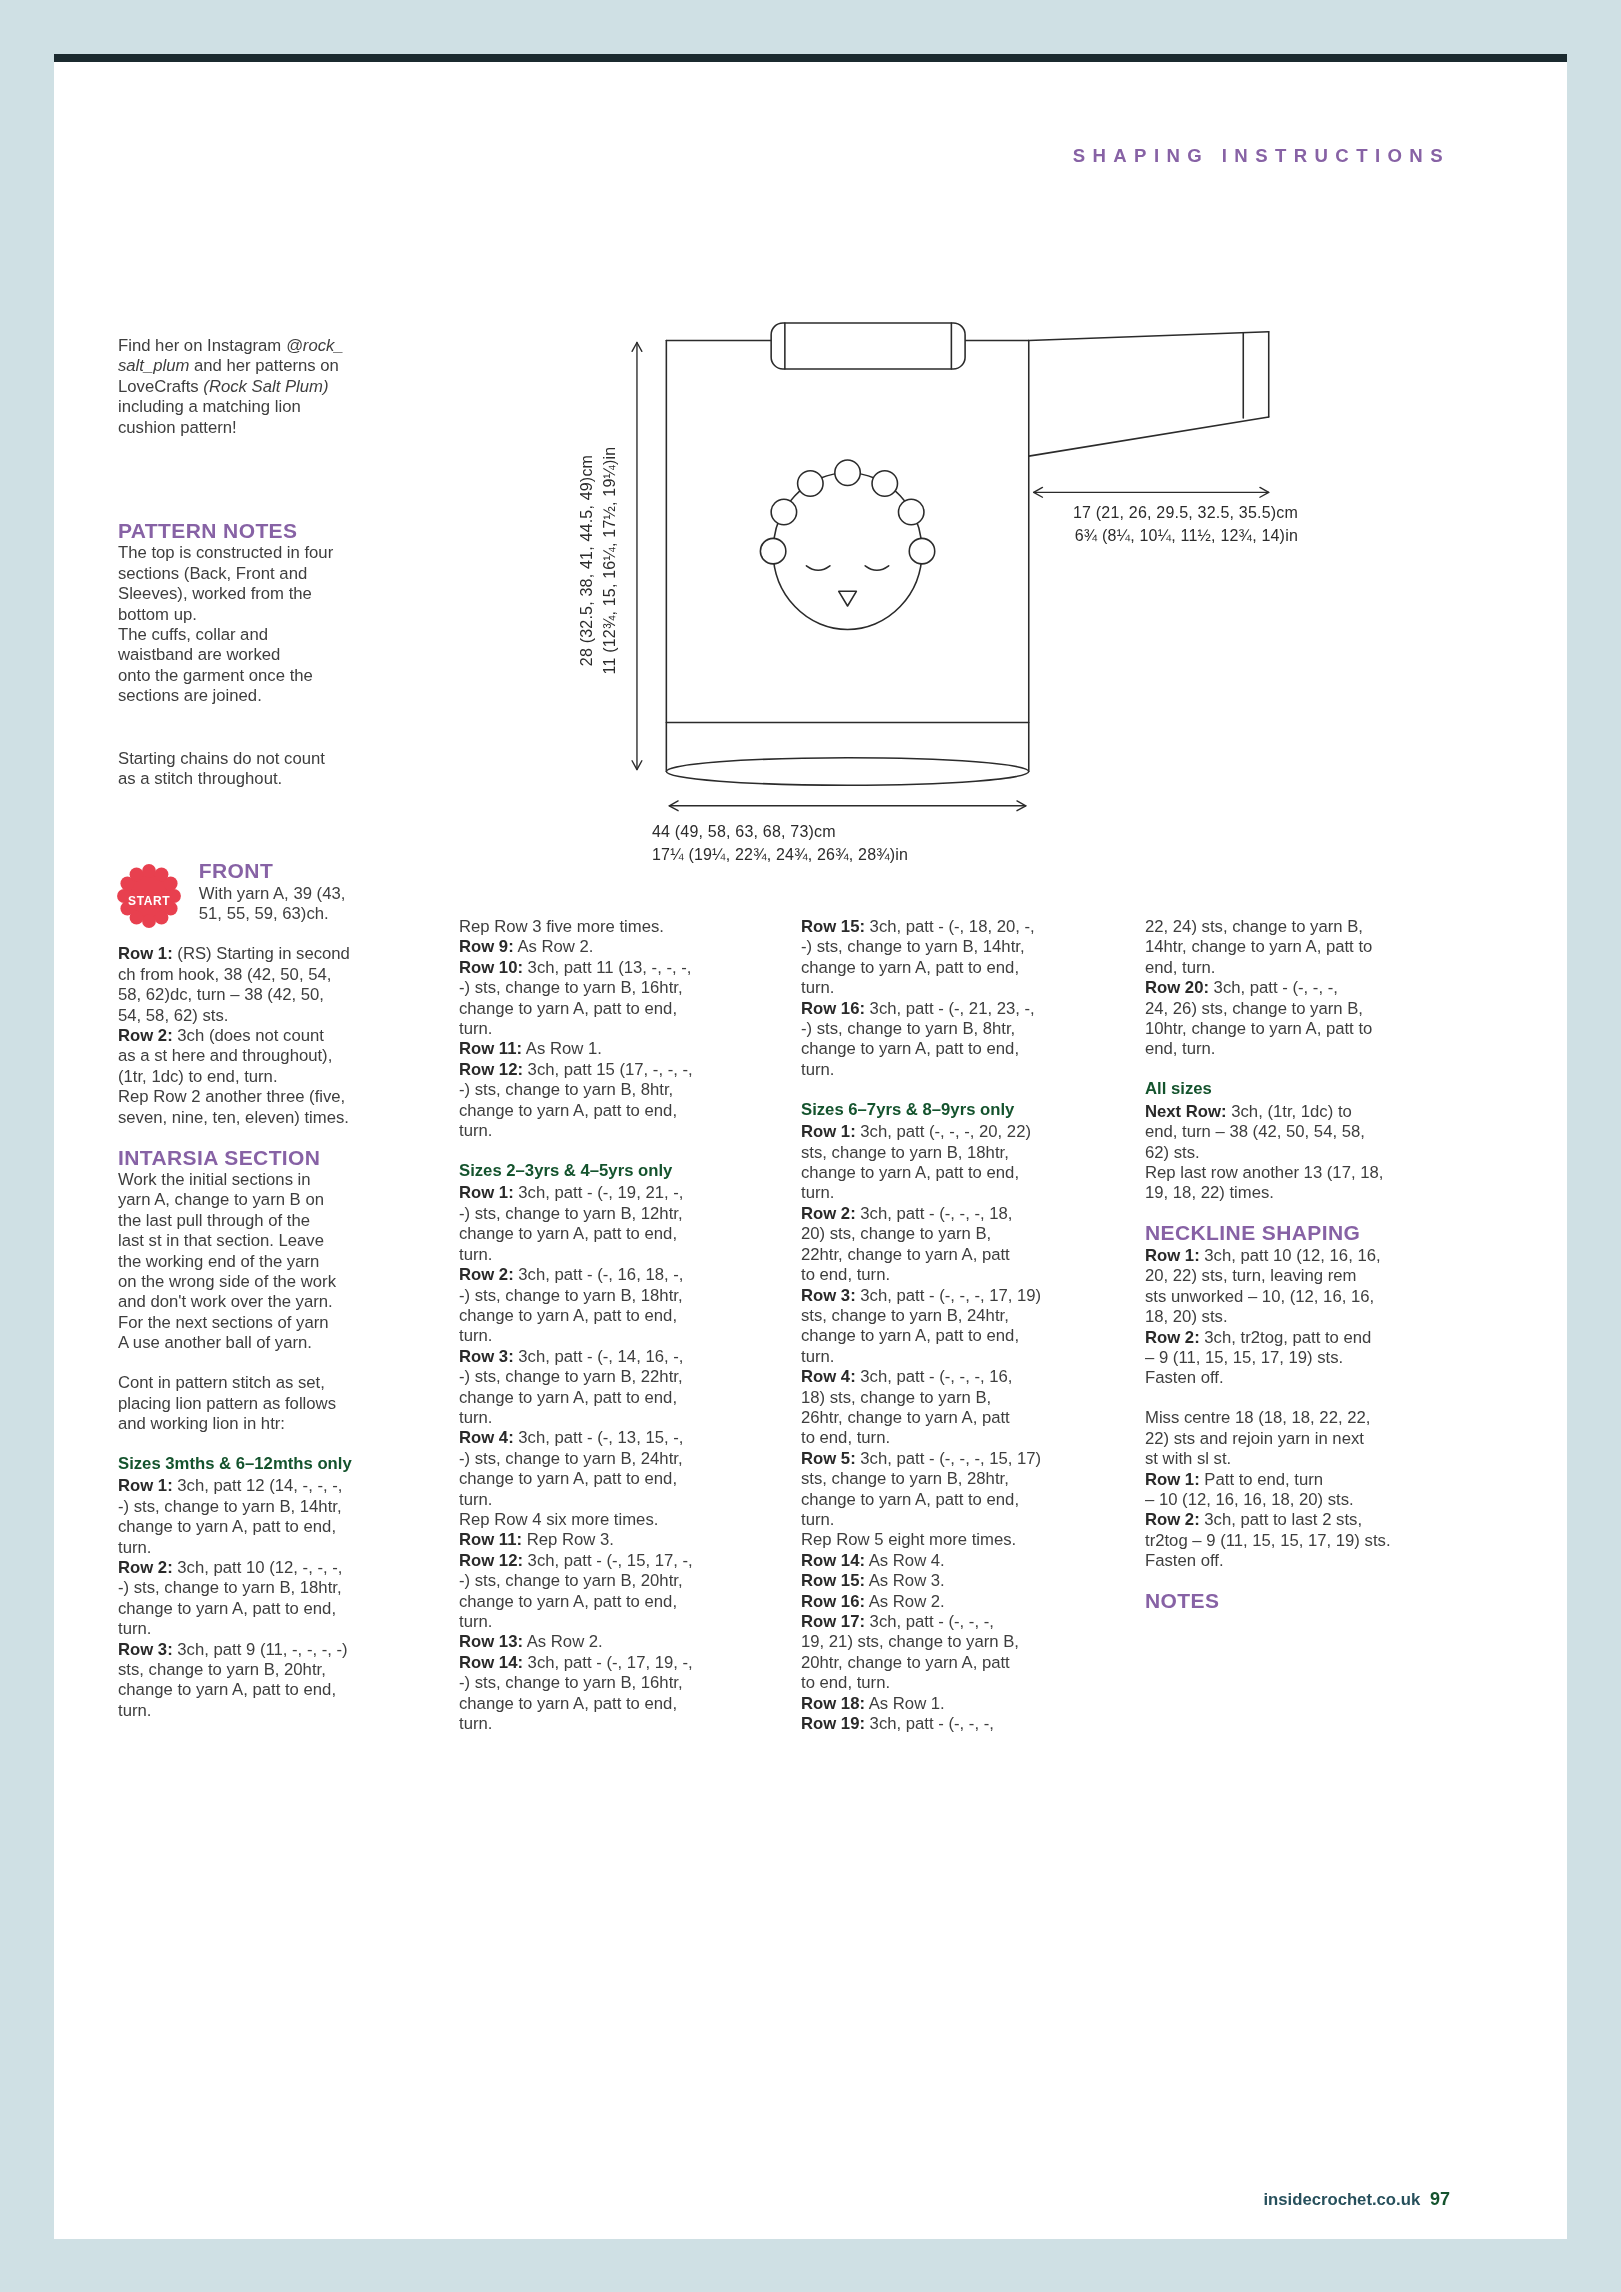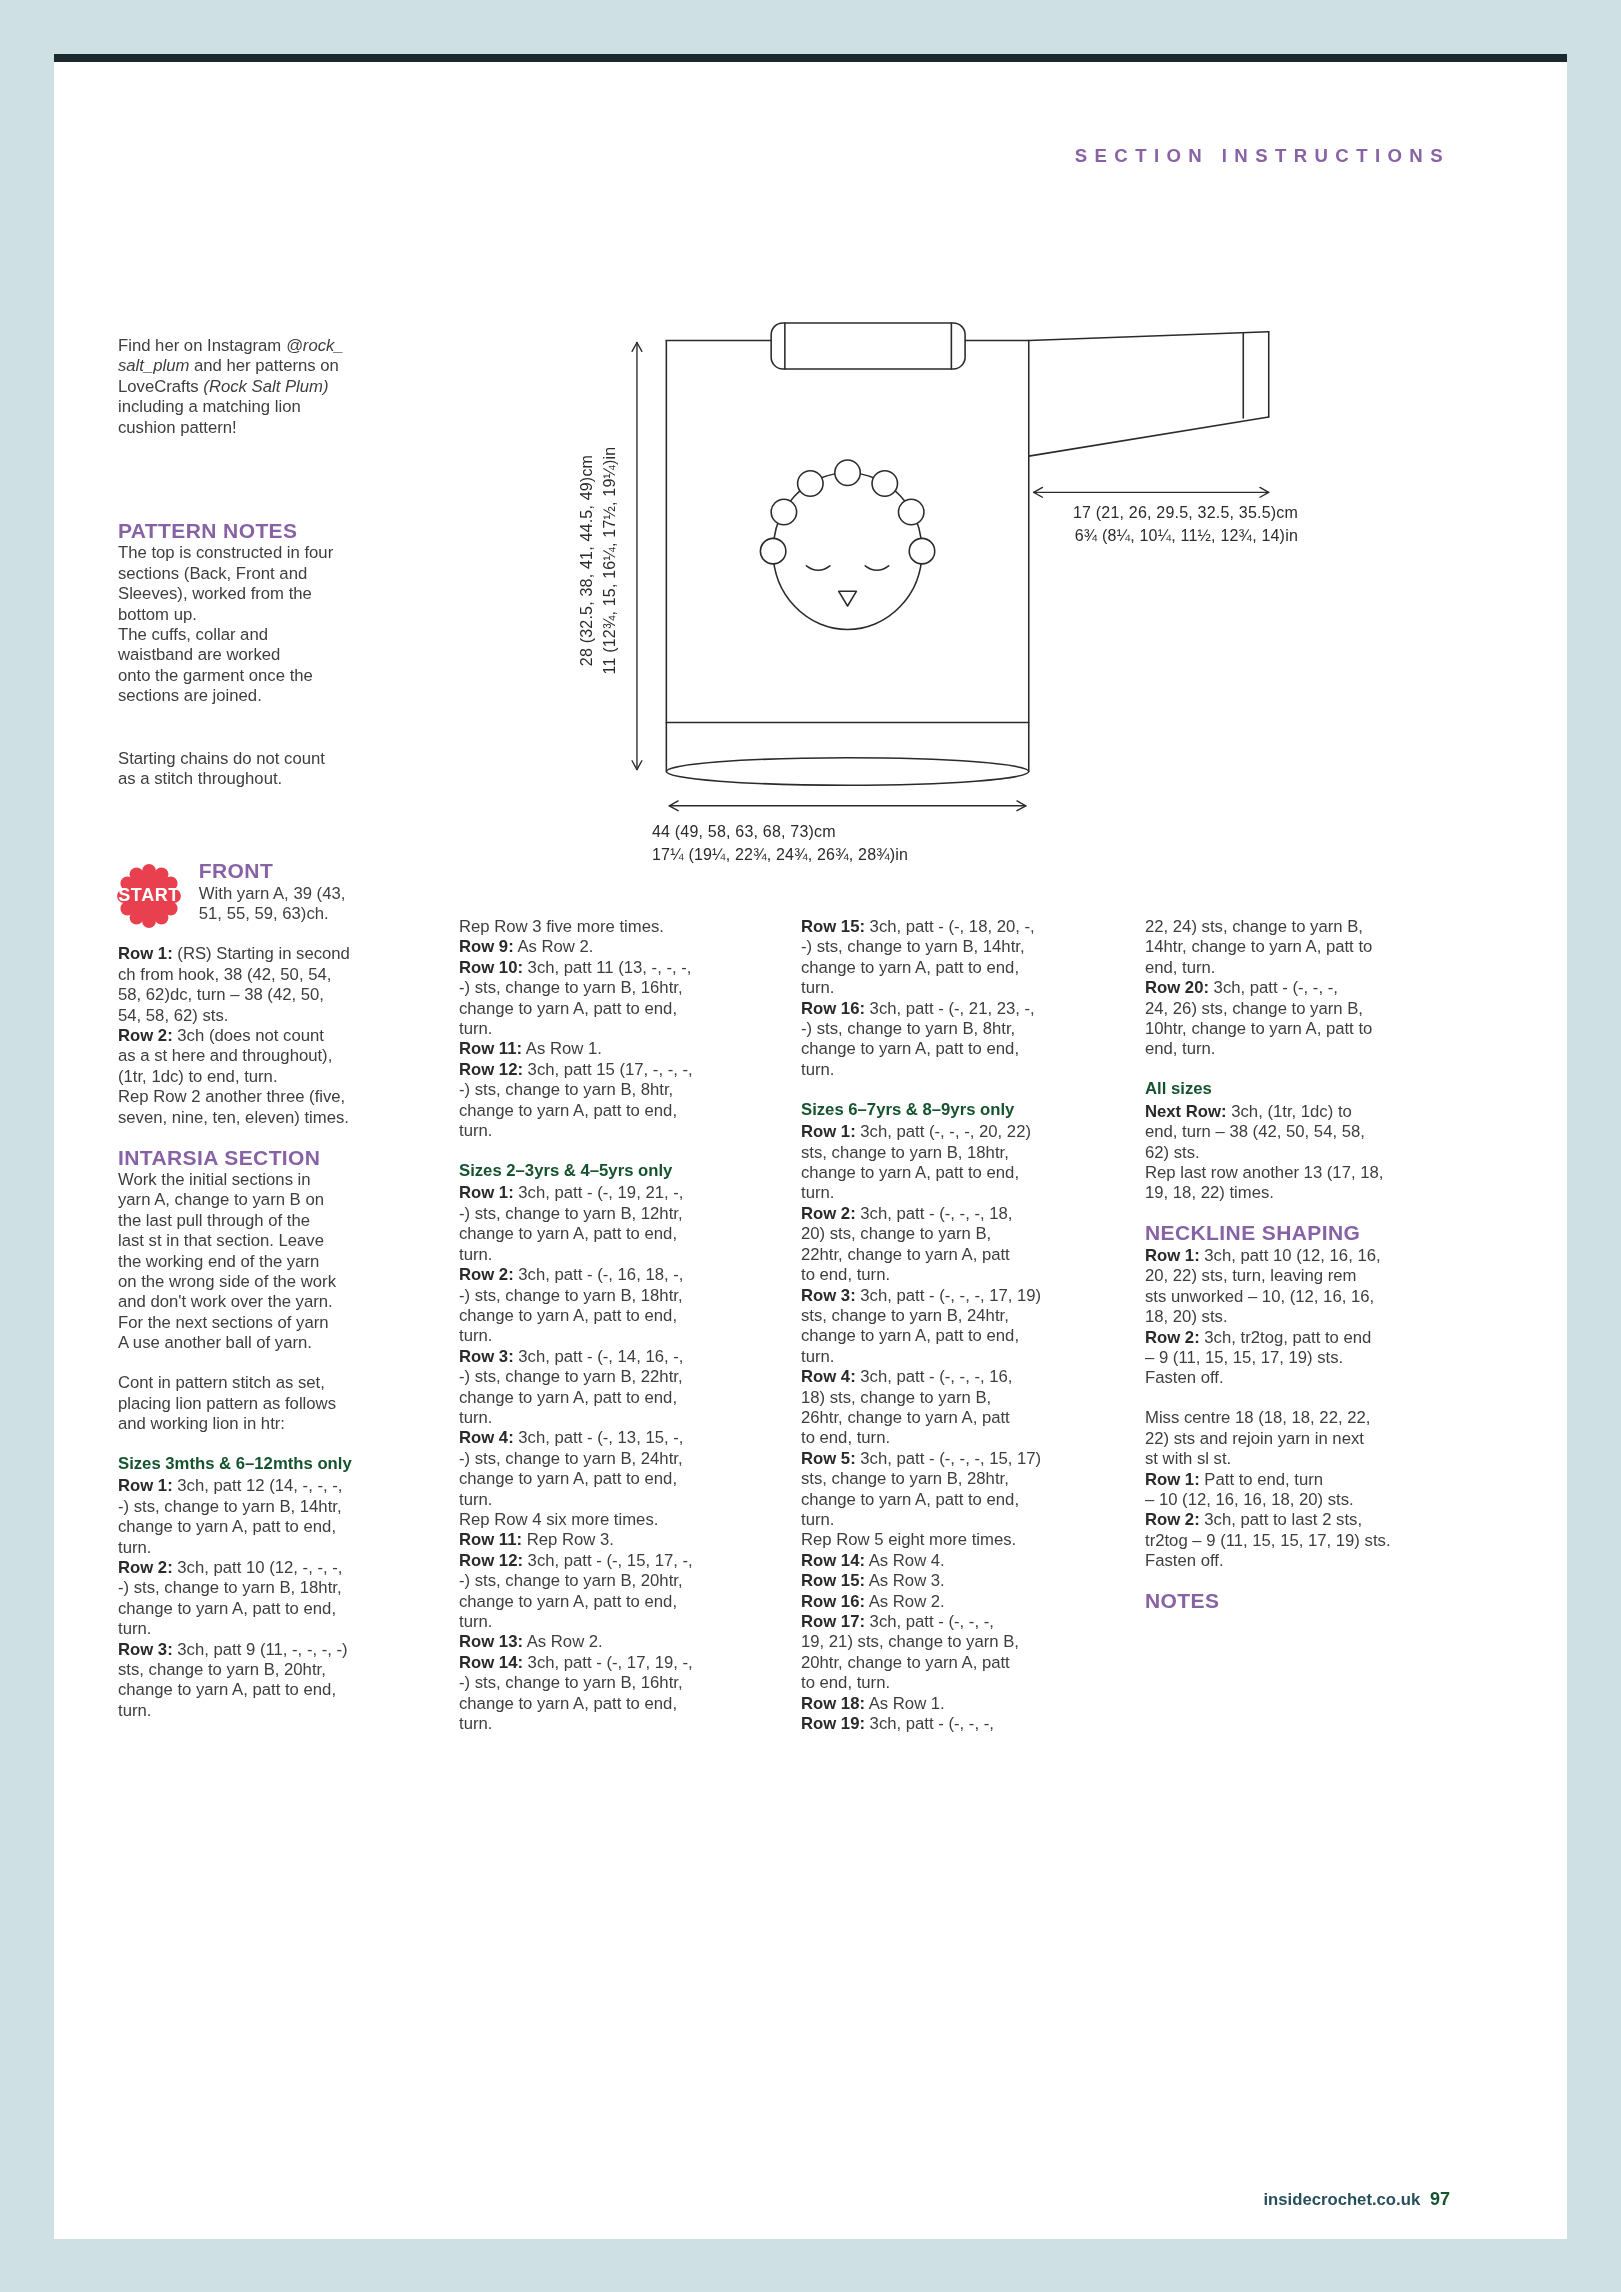--- a/index.html
+++ b/index.html
@@ -16,39 +16,39 @@
   .para{white-space:pre-line;margin-top:19.6px}
   .para strong,.start-text strong{color:#2a2a2a}
   .heading{color:#8762a5;font-weight:700;letter-spacing:0.4px;margin-top:19.6px;margin-bottom:1px;font-size:21px}
   .subheading{font-weight:700;color:#14532d;margin-top:19.6px;margin-bottom:1px}
   .heading + .para,.subheading + .para{margin-top:2px}
   .col > :first-child{margin-top:0 !important}
   .gap-lg{margin-top:83px !important}
   .gap-md{margin-top:42px !important}
   .start-block{margin-top:69px;display:flex;gap:12.7px}
   .start-block .badge{position:relative;width:74px;height:74px;flex:0 0 auto;margin-left:-5.9px}
-  .badge span{position:absolute;left:0;top:0;width:74px;height:74px;display:flex;align-items:center;justify-content:center;color:#fff;font-weight:700;font-size:18px;letter-spacing:0.6px}
+  .badge span{position:absolute;left:0;top:6px;width:74px;height:74px;display:flex;align-items:center;justify-content:center;color:#fff;font-weight:700;font-size:12px;letter-spacing:0.6px}
   .start-right .heading{margin:2px 0 2.9px}
   .start-text{white-space:pre-line}
   .start-block + .para{margin-top:11.8px}
   .footer{position:absolute;right:117px;bottom:29px;font-size:16.7px;font-weight:700;color:#27505c}
   .footer .pagenum{font-size:18px;color:#14532d;margin-left:9.8px}
   .diagram{position:absolute;left:529px;top:265px;width:725px;height:573px}
   .diagram svg{position:absolute;left:0;top:0}
   .dlabel{position:absolute;font-size:16px;line-height:22.5px;color:#2b2b2b;letter-spacing:0.2px}
   .vlabel{left:-220px;top:219px;width:470px;height:45px;transform:rotate(-90deg);text-align:center}
   .sleeve-label{left:431px;top:183px;width:284px;text-align:right}
   .width-label{left:69px;top:502px;width:392px;text-align:left}
 </style>
 </head>
 <body>
 
 <div class="page">
   <div class="toprule"></div>
-  <div class="kicker">SECTION INSTRUCTIONS</div>
+  <div class="kicker">SHAPING INSTRUCTIONS</div>
 
   <div class="diagram">
     <svg width="725" height="573" viewBox="0 0 740 585">
       <g fill="none" stroke="#2b2b2b" stroke-width="1.6" stroke-linejoin="round" stroke-linecap="round">
         <g>
           <path d="M85,22 H455"></path>
           <path d="M85,22 V462"></path>
           <path d="M455,22 V462"></path>
           <path d="M85,412 H455"></path>
           <ellipse cx="270" cy="462" rx="185" ry="14" fill="#ffffff"></ellipse>

